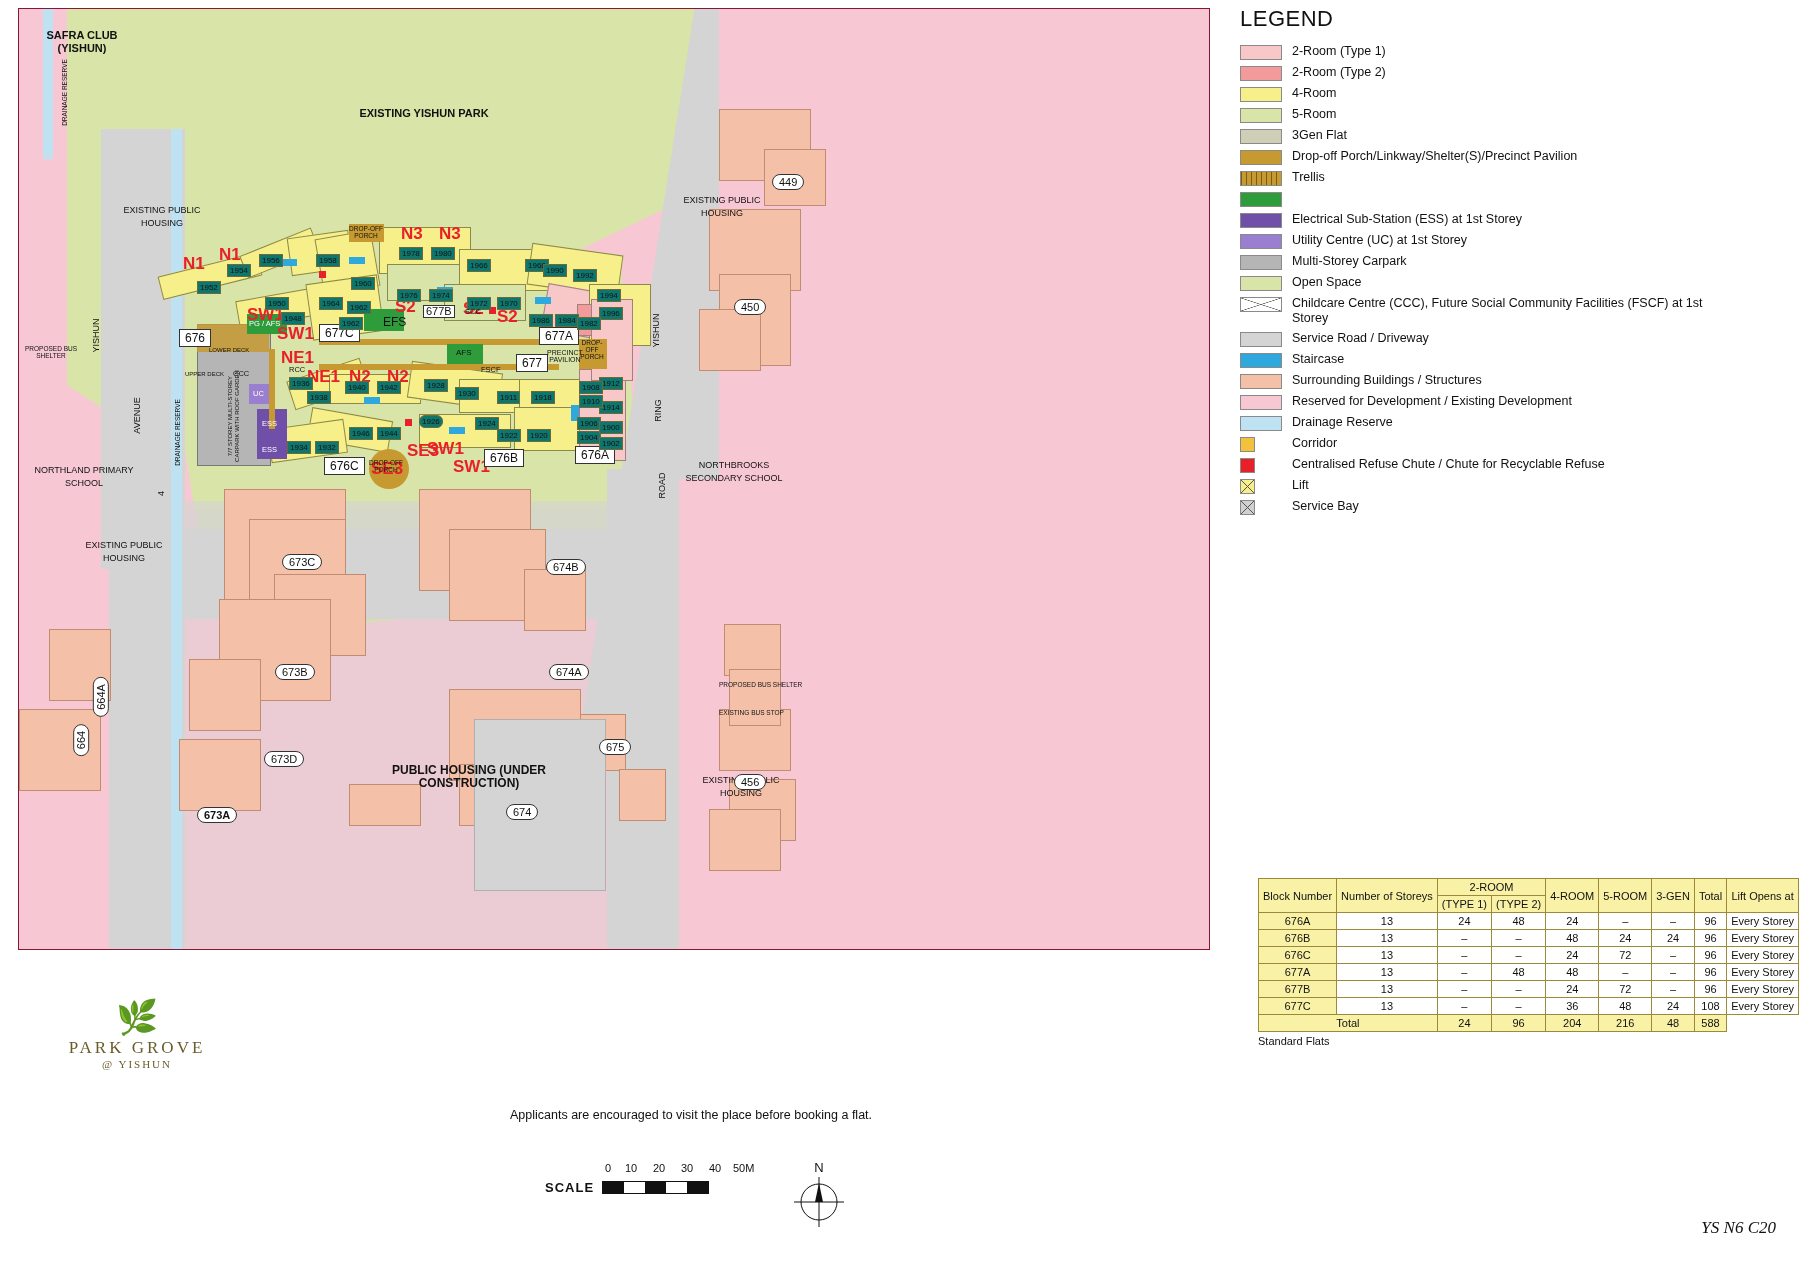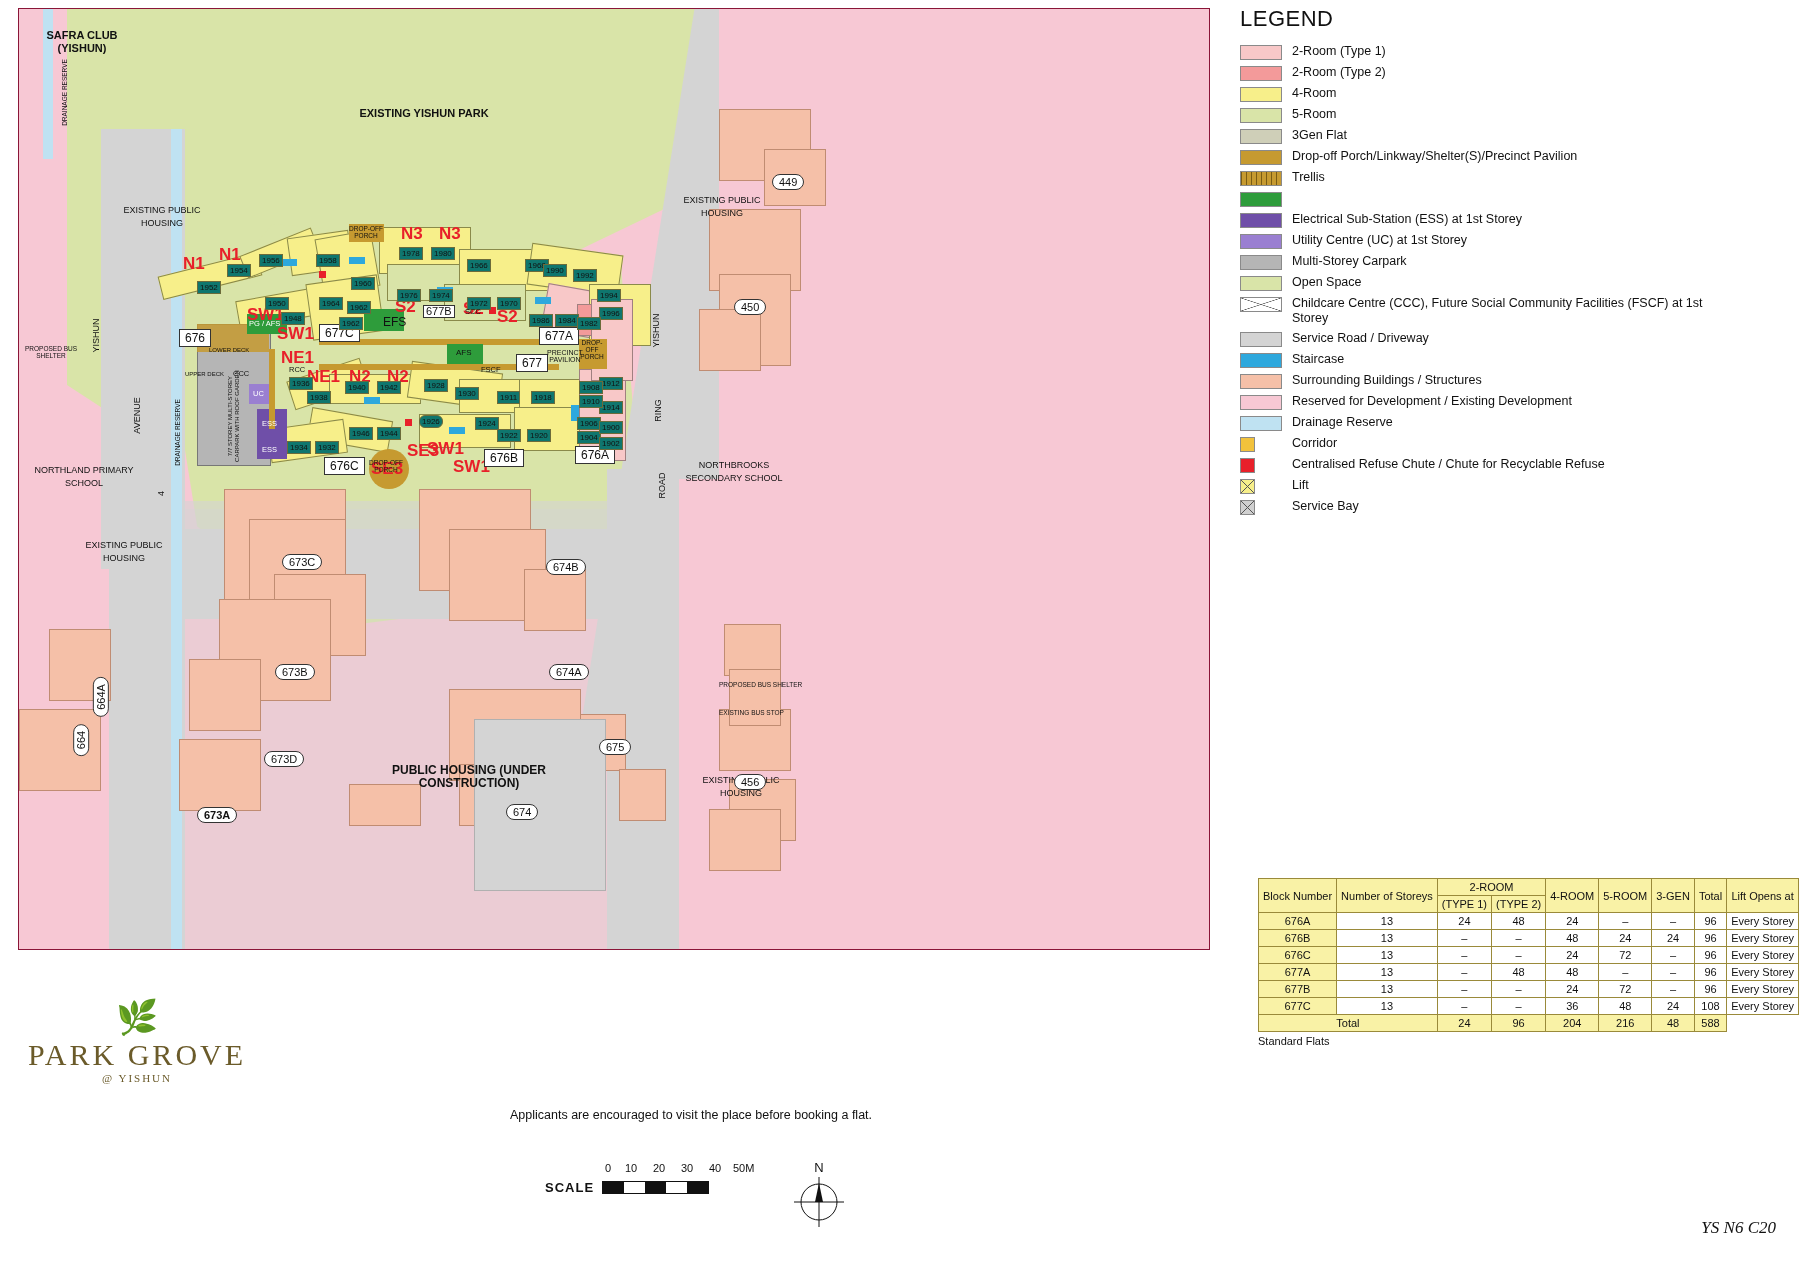--- a/index.html
+++ b/index.html
@@ -102,21 +102,21 @@
   th,td{border:1px solid #9a8a3a;padding:2px 4px;text-align:center;color:#111;font-weight:normal;white-space:nowrap;}
   thead th{background:#f9f2a6;}
   tbody td{background:#ffffff;}
   tbody tr.total td{background:#f9f2a6;}
   td.first, th.first{background:#f9f2a6;}
   .std-note{font-size:11px;color:#111;margin-top:3px;}
 
   
   #logo{position:absolute;left:22px;top:1000px;width:230px;text-align:center;}
   #logo .tree{font-size:34px;color:#6b8f3a;line-height:34px;letter-spacing:-2px;}
-  #logo .pg{font-size:30px;letter-spacing:3px;color:#6b5b2a;font-family:"Liberation Serif",serif;margin-top:4px;}
+  #logo .pg{font-size:17px;letter-spacing:3px;color:#6b5b2a;font-family:"Liberation Serif",serif;margin-top:4px;}
   #logo .ys{font-size:11px;letter-spacing:2px;color:#6b5b2a;font-family:"Liberation Serif",serif;}
   #applicants{position:absolute;left:510px;top:1108px;font-size:12.5px;color:#111;}
   #scalebar{position:absolute;left:545px;top:1180px;display:flex;align-items:center;}
   .scale-word{font-size:13px;font-weight:bold;letter-spacing:1px;margin-right:8px;color:#111;}
   .scale-ticks{display:flex;height:11px;border:1px solid #111;}
   .scale-ticks i{display:block;width:21px;height:100%;}
   .scale-ticks i.b{background:#111;}
   .scale-ticks i.w{background:#fff;}
   .scale-nums{position:absolute;left:605px;top:1162px;font-size:11px;color:#111;width:190px;}
   .scale-nums span{position:absolute;}

